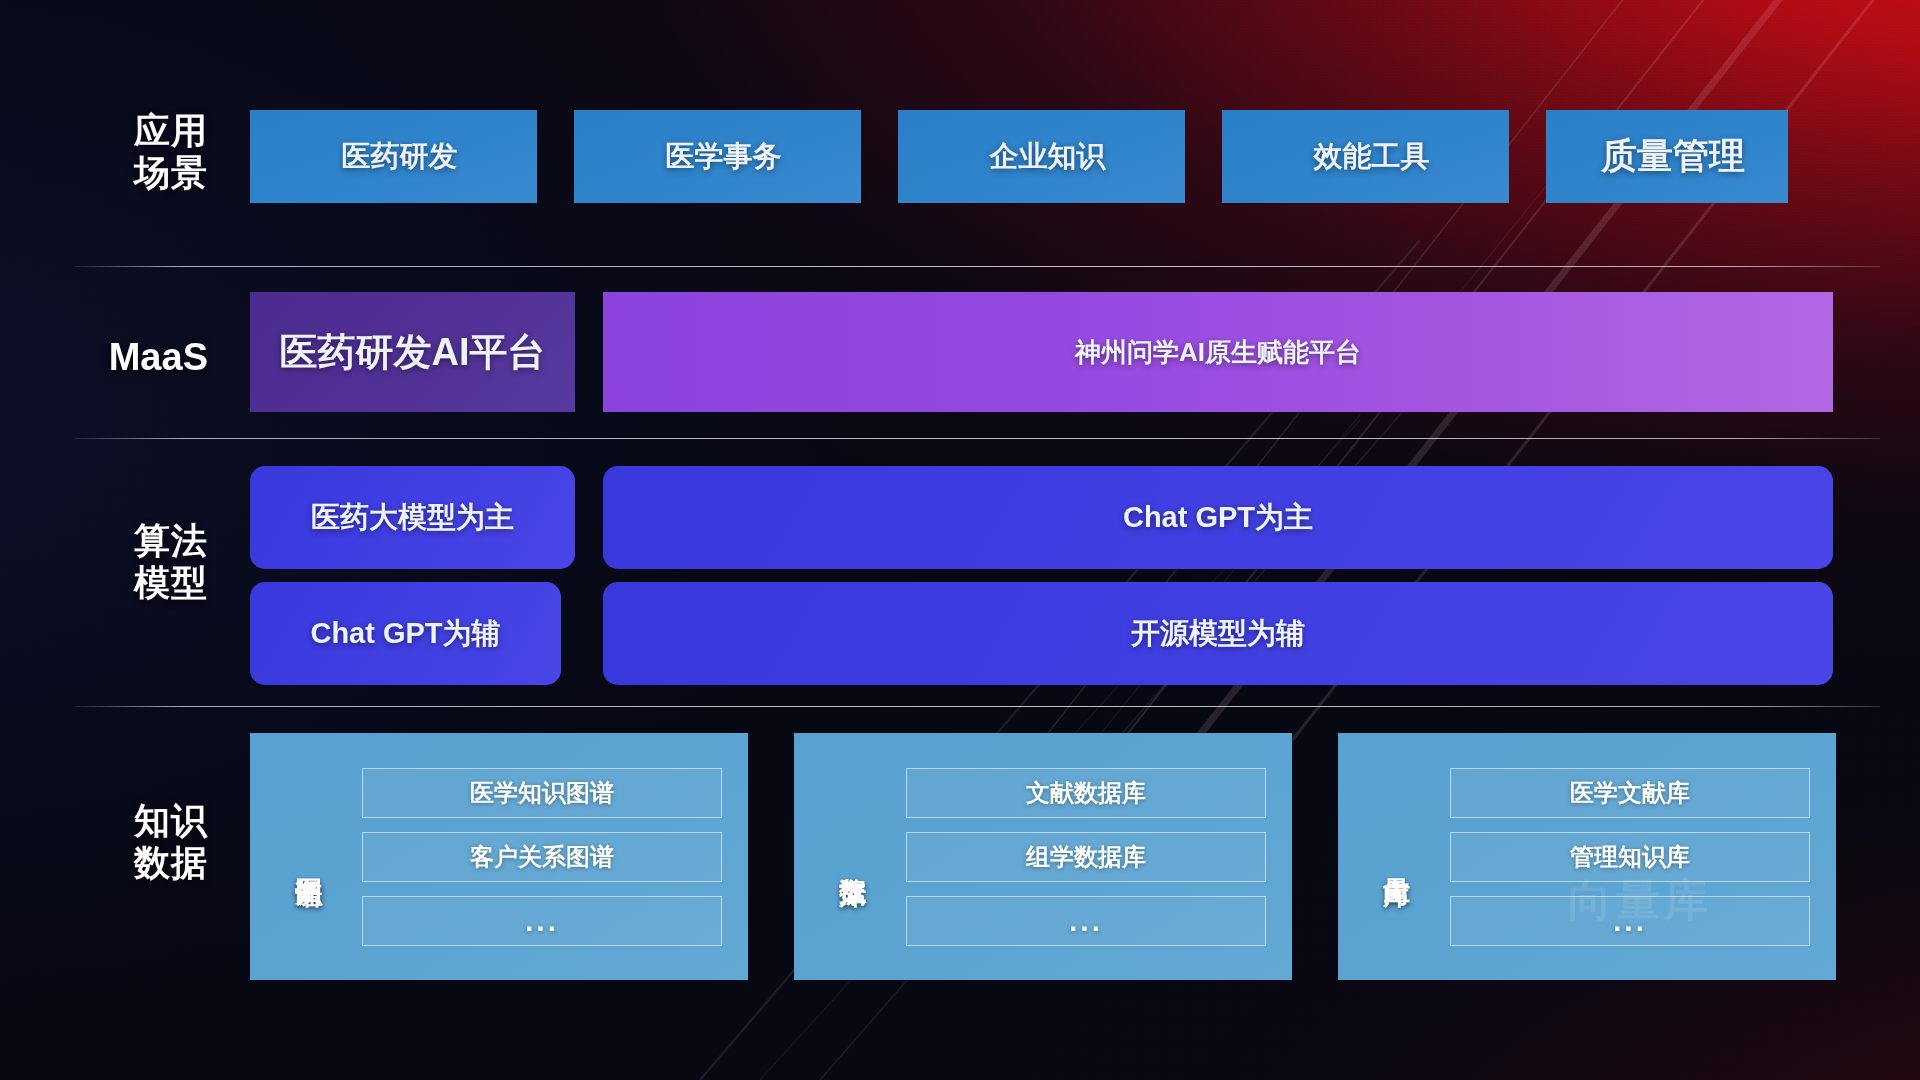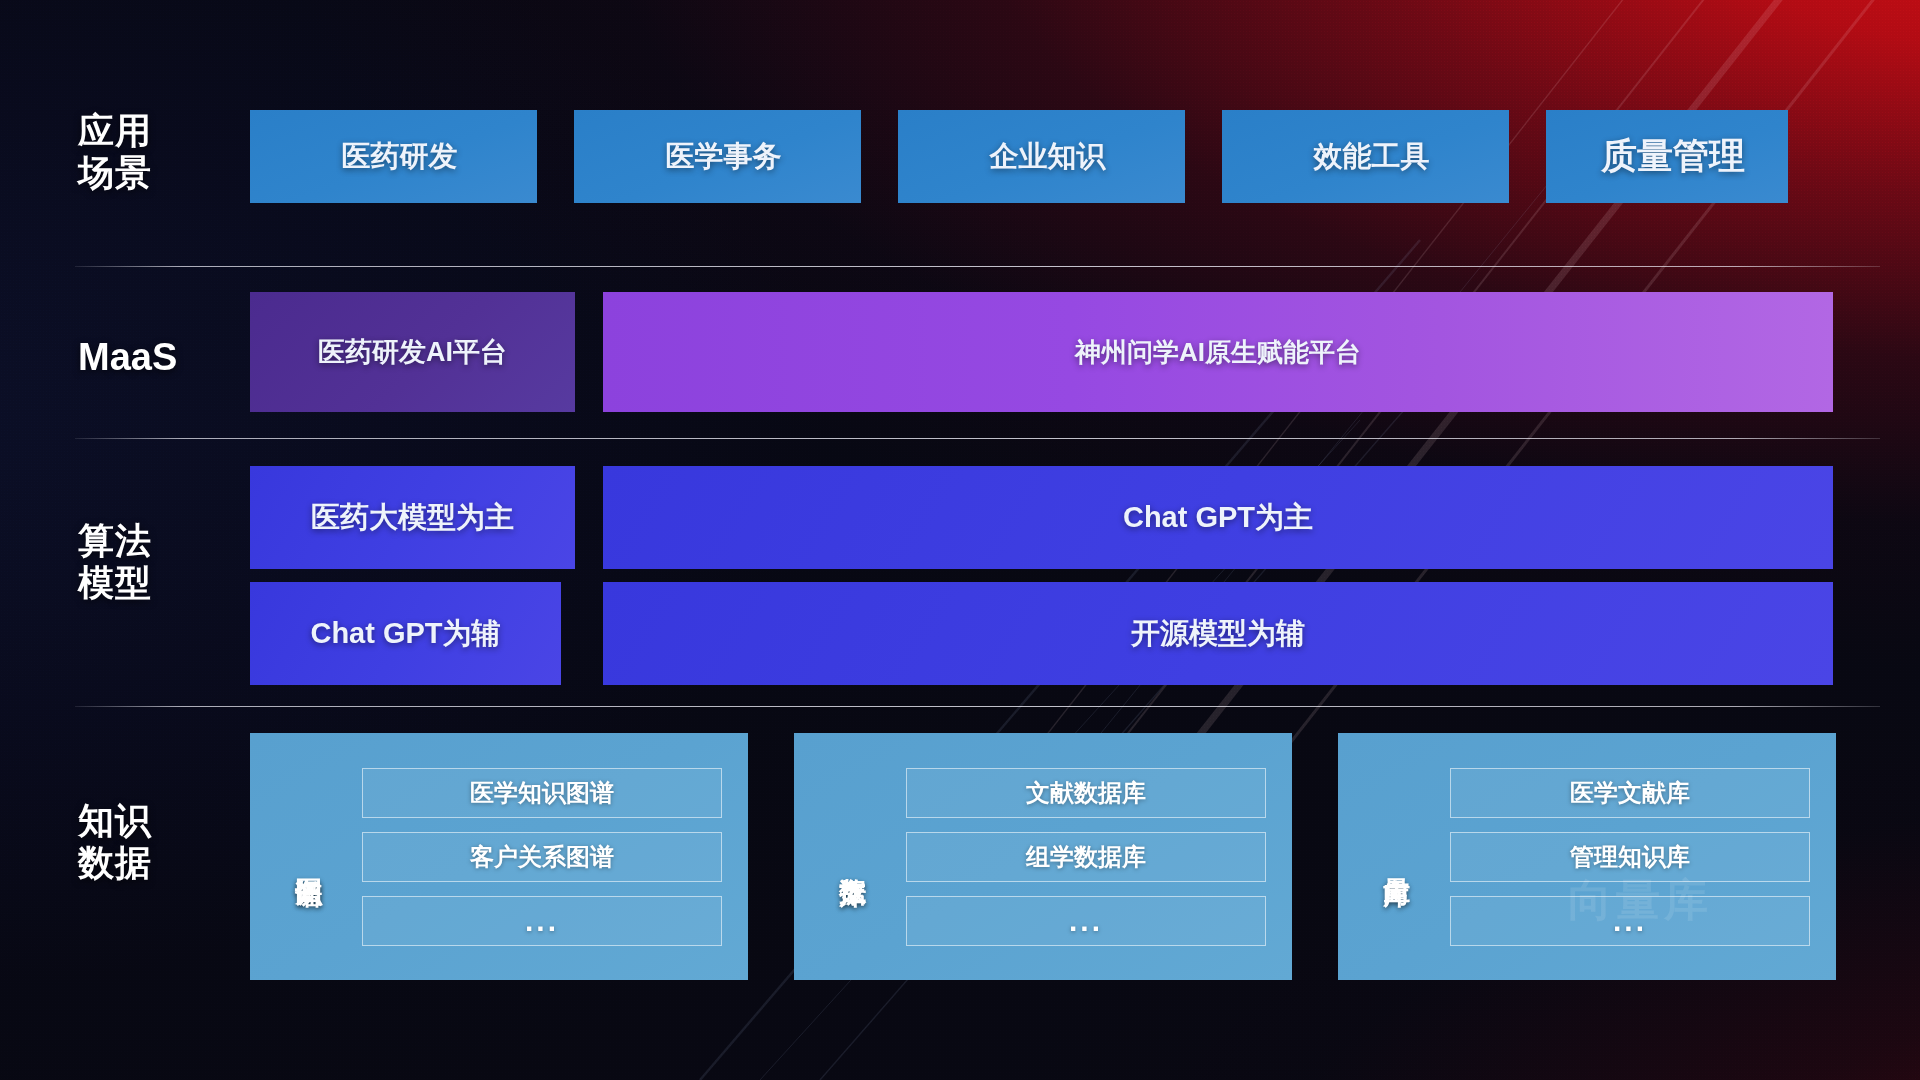--- a/index.html
+++ b/index.html
@@ -38,21 +38,21 @@
     background-image:radial-gradient(rgba(255,255,255,0.30) 0.6px, transparent 0.7px);
     background-size:3px 3px;
   }
 
   
   .row-label{
     position:absolute;
     color:#ffffff;
     font-weight:bold;
     line-height:1.16;
-    text-align:left;
+    text-align:right;
     letter-spacing:1px;
     text-shadow:0 2px 7px rgba(0,0,0,.65);
     white-space:pre-line;
     left:78px; width:130px;
   }
   .divider{
     position:absolute; height:1px; left:75px; width:1805px;
     background:linear-gradient(90deg, rgba(225,225,235,.10) 0%, rgba(235,235,245,.72) 6%, rgba(240,240,250,.80) 55%, rgba(240,238,248,.70) 92%, rgba(235,235,245,.18) 100%);
   }
 
@@ -65,21 +65,21 @@
   }
   .box::after{
     content:""; position:absolute; inset:0; pointer-events:none;
     background-image:radial-gradient(rgba(255,255,255,0.22) 0.6px, transparent 0.7px);
     background-size:4px 4px; opacity:.30;
   }
 
   .app-box{ background:linear-gradient(160deg,#2a7fc8 0%,#2f84cc 55%,#3a8ad0 100%);padding-left:12px; }
   .maas-dark{ background:linear-gradient(135deg,#4b2b8f 0%,#523196 55%,#573aa0 100%); }
   .maas-wide{ background:linear-gradient(90deg,#8c42dd 0%,#9649e2 38%,#a355e0 68%,#b267e4 100%); }
-  .algo-box{ background:linear-gradient(120deg,#3838dd 0%,#3f3fe2 50%,#4a45e6 100%); }
+  .algo-box{ background:linear-gradient(120deg,#3838dd 0%,#3f3fe2 50%,#4a45e6 100%);border-radius:15px; }
 
   .kd-panel{
     position:absolute;
     background:linear-gradient(150deg,#58a0cf 0%,#5ba3d1 50%,#62a9d4 100%);
     display:flex; align-items:center; overflow:hidden;
   }
   .kd-panel::after{
     content:""; position:absolute; inset:0; pointer-events:none;
     background-image:radial-gradient(rgba(255,255,255,0.20) 0.6px, transparent 0.7px);
     background-size:4px 4px; opacity:.32;
@@ -163,21 +163,21 @@
     <span>效能工具</span>
   </div>
   <div class="box app-box" style="left:1546px; top:110px; width:242px; height:93px; font-size:36px;">
     <span>质量管理</span>
   </div>
 
   <div class="divider" style="top:266px;"></div>
 
   <div class="row-label" style="top:335px; font-size:38px; letter-spacing:0;">MaaS</div>
 
-  <div class="box maas-dark" style="left:250px; top:292px; width:325px; height:120px; font-size:27px;">
+  <div class="box maas-dark" style="left:250px; top:292px; width:325px; height:120px; font-size:38px;">
     <span>医药研发AI平台</span>
   </div>
   <div class="box maas-wide" style="left:603px; top:292px; width:1230px; height:120px; font-size:26px;">
     <span>神州问学AI原生赋能平台</span>
   </div>
 
   <div class="divider" style="top:438px;"></div>
 
   <div class="row-label" style="top:520px; font-size:36px;">算法
 模型</div>

